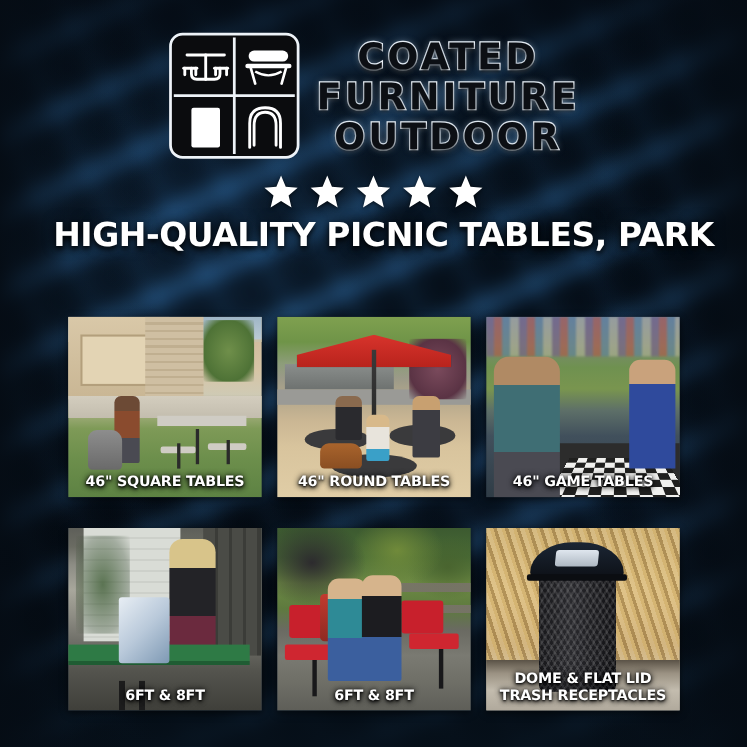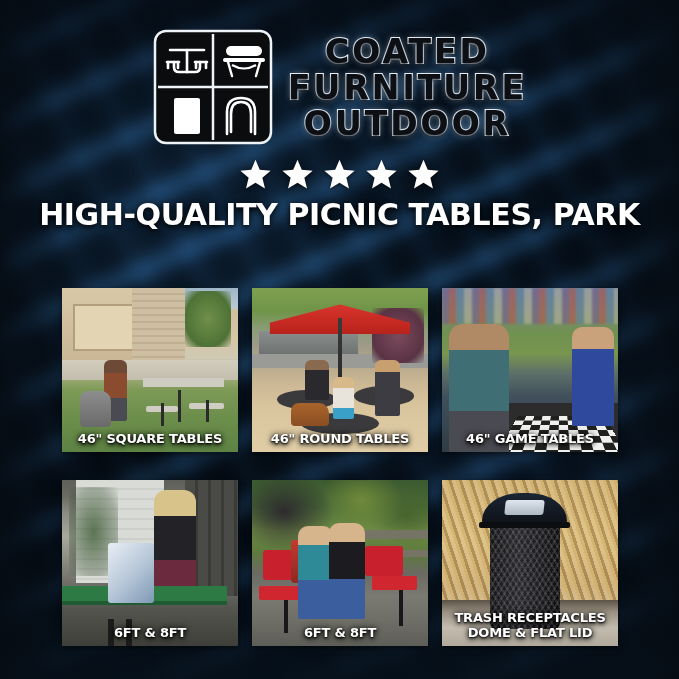--- a/index.html
+++ b/index.html
@@ -124,21 +124,21 @@
     top: 198px;
     text-align: center;
     color: #ffffff;
     font-family: "DejaVu Sans", sans-serif;
     font-weight: 700;
     font-size: 30px;
     line-height: 34px;
     letter-spacing: -0.4px;
     text-shadow: 0 2px 5px rgba(0,0,0,0.85), 0 0 12px rgba(0,0,0,0.55);
   }
-  .headline .hl-line { display: block; white-space: nowrap; }
+  .headline .hl-line { display: block; white-space: nowrap; text-align: right; }
 
   
   .grid {
     position: absolute;
     left: 62px;
     top: 288px;
     width: 556px;
     display: grid;
     grid-template-columns: repeat(3, 176px);
     grid-template-rows: 164px 166px;
@@ -503,19 +503,19 @@
     <div class="tile">
       <div class="scene s6">
         <div class="s6-grass"></div>
           <div class="s6-ground"></div>
         <div class="s6-can"></div>
           <div class="s6-dome"></div>
         <div class="s6-slot"></div>
           <div class="s6-lip"></div>
       </div>
       <div class="caption">
+        <span class="cap-line">DOME &amp; FLAT LID</span>
         <span class="cap-line">TRASH RECEPTACLES</span>
-        <span class="cap-line">DOME &amp; FLAT LID</span>
       </div>
     </div>
 
   </div>
 </div>
 
 </body></html>

